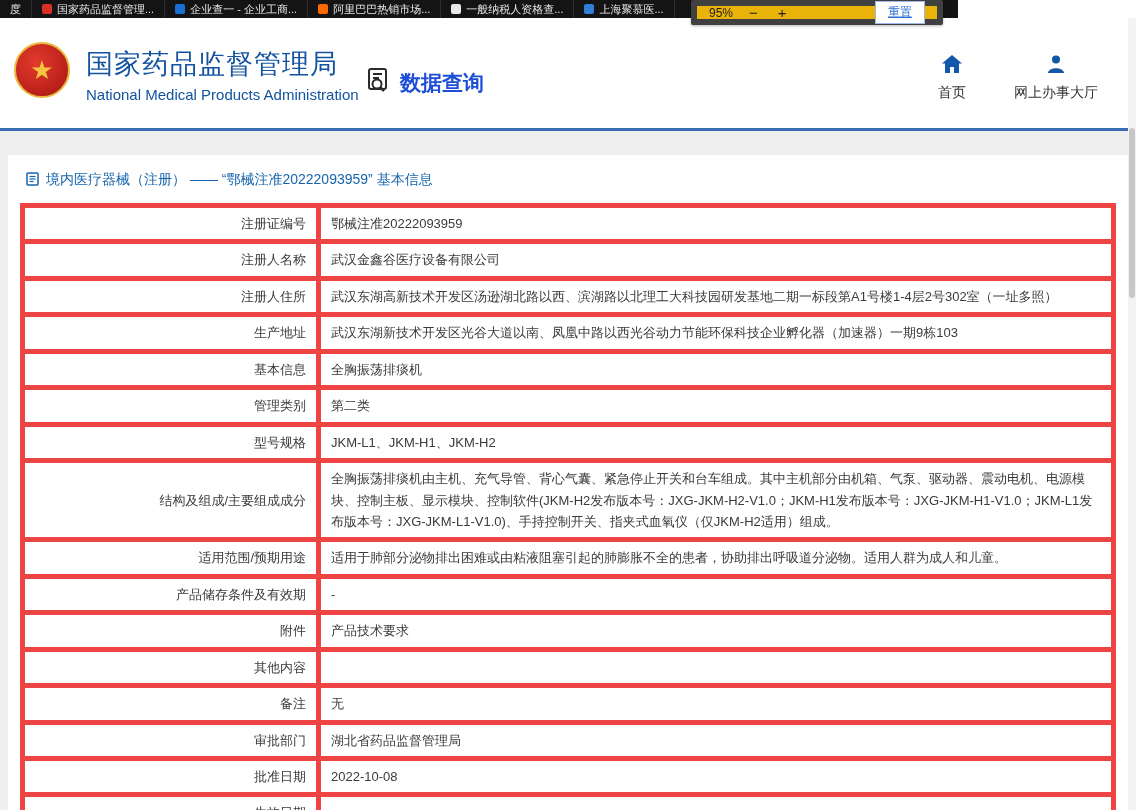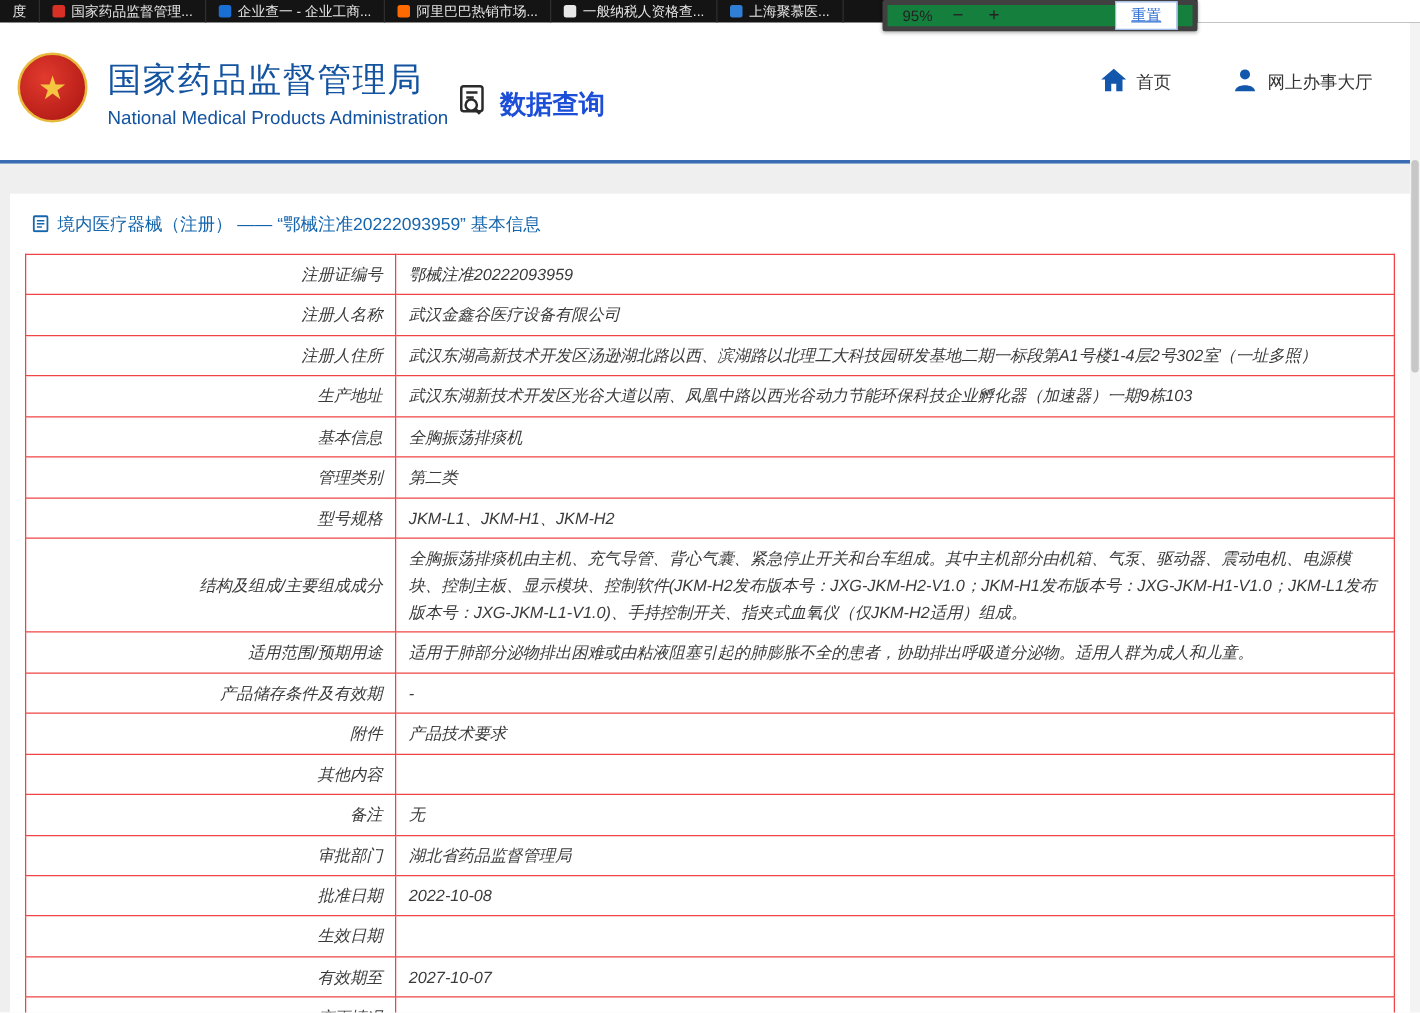--- a/index.html
+++ b/index.html
@@ -6,44 +6,44 @@
   body { font-family:"Liberation Sans", sans-serif; background:#fff; }
   .screen { position:relative; width:1136px; height:810px; overflow:hidden; background:#fff; }
 
   
   .tabbar { position:absolute; top:0; left:0; width:100%; height:18px; background:#141414; display:flex; align-items:stretch; z-index:10; }
   .tabs { display:flex; }
   .tab { display:flex; align-items:center; gap:5px; padding:0 10px; border-right:1px solid #2e2e2e; color:#e6e6e6; font-size:11px; white-space:nowrap; overflow:hidden; max-width:165px; cursor:pointer; }
   .favicon { width:10px; height:10px; border-radius:2px; flex:0 0 auto; }
   .top-right-gap { position:absolute; right:0; top:0; width:178px; height:18px; background:#fff; z-index:11; }
 
-  .zoom-popup { position:absolute; left:706px; top:0; height:25px; width:252px; background:#15803d; border:4px solid #404040; border-radius:2px; box-shadow:0 1px 3px rgba(0,0,0,.3); display:flex; align-items:center; gap:12px; padding:0 12px; font-size:12px; color:#222; z-index:12; }
+  .zoom-popup { position:absolute; left:691px; top:0; height:25px; width:252px; background:#eab308; border:6px solid #404040; border-radius:2px; box-shadow:0 1px 3px rgba(0,0,0,.3); display:flex; align-items:center; gap:12px; padding:0 12px; font-size:12px; color:#222; z-index:12; }
   .zoom-btn { background:none; border:none; font-size:15px; color:#222; cursor:pointer; padding:0 4px; font-family:inherit; }
   .reset-btn { margin-left:auto; border:1px solid #9fb9e8; background:#fff; color:#2f6fd6; text-decoration:underline; font-size:12px; padding:2px 12px; cursor:pointer; font-family:inherit;text-align:right; }
 
   
   .header { position:absolute; top:18px; left:0; width:100%; height:110px; background:#fff; }
   .logo { position:absolute; left:14px; top:24px; width:56px; height:56px; border-radius:50%; background:radial-gradient(circle at 38% 35%, #e23a2e, #a81410); border:2px solid #e8b93c; display:flex; align-items:center; justify-content:center; }
   .logo .star { color:#f5c542; font-size:26px; line-height:1; }
   .header-titles { position:absolute; left:86px; top:28px; }
   .title-cn { font-size:27px; font-weight:normal; color:#1353a0; letter-spacing:1px; }
   .title-en { font-size:15px; color:#1353a0; margin-top:4px; }
   .data-query { position:absolute; left:365px; top:48px; display:flex; align-items:center; gap:7px; font-size:21px; color:#1d4ed8; font-weight:600; cursor:pointer; }
   .header-nav { position:absolute; right:38px; top:36px; display:flex; gap:48px; }
-  .nav-item { display:flex; flex-direction:row; align-items:center; gap:7px; font-size:14px; color:#333; cursor:pointer; }
+  .nav-item { display:flex; flex-direction:column; align-items:center; gap:7px; font-size:14px; color:#333; cursor:pointer; }
 
   .divider { position:absolute; top:128px; left:0; width:100%; height:3px; background:#3a6cb4; }
 
   
   .content { position:absolute; top:131px; left:0; width:100%; height:679px; background:#efefef; }
   .card { position:absolute; left:8px; right:8px; top:24px; bottom:0; background:#fff; padding:0 12px; }
   .page-title { display:flex; align-items:center; gap:7px; padding:16px 6px 14px; color:#1565ad; font-size:14px; font-weight:normal; }
 
   table.info { width:100%; border-collapse:collapse; table-layout:fixed; font-size:13px; color:#3a3a3a; }
-  table.info td { border:1px solid #ef4444; padding:5px 10px; line-height:1.65; vertical-align:middle; height:30px;font-style:italic; }
+  table.info td { border:5px solid #ef4444; padding:5px 10px; line-height:1.65; vertical-align:middle; height:30px; }
   td.label { width:296px; text-align:right; }
   td.value { text-align:left; }
 
   
   .scrollbar { position:absolute; right:0; top:18px; width:8px; height:792px; background:#f3f3f3; z-index:9; }
   .scroll-thumb { position:absolute; top:110px; left:1px; width:6px; height:170px; background:#c7c7c7; border-radius:3px; }
 </style>
 </head>
 <body>
 

